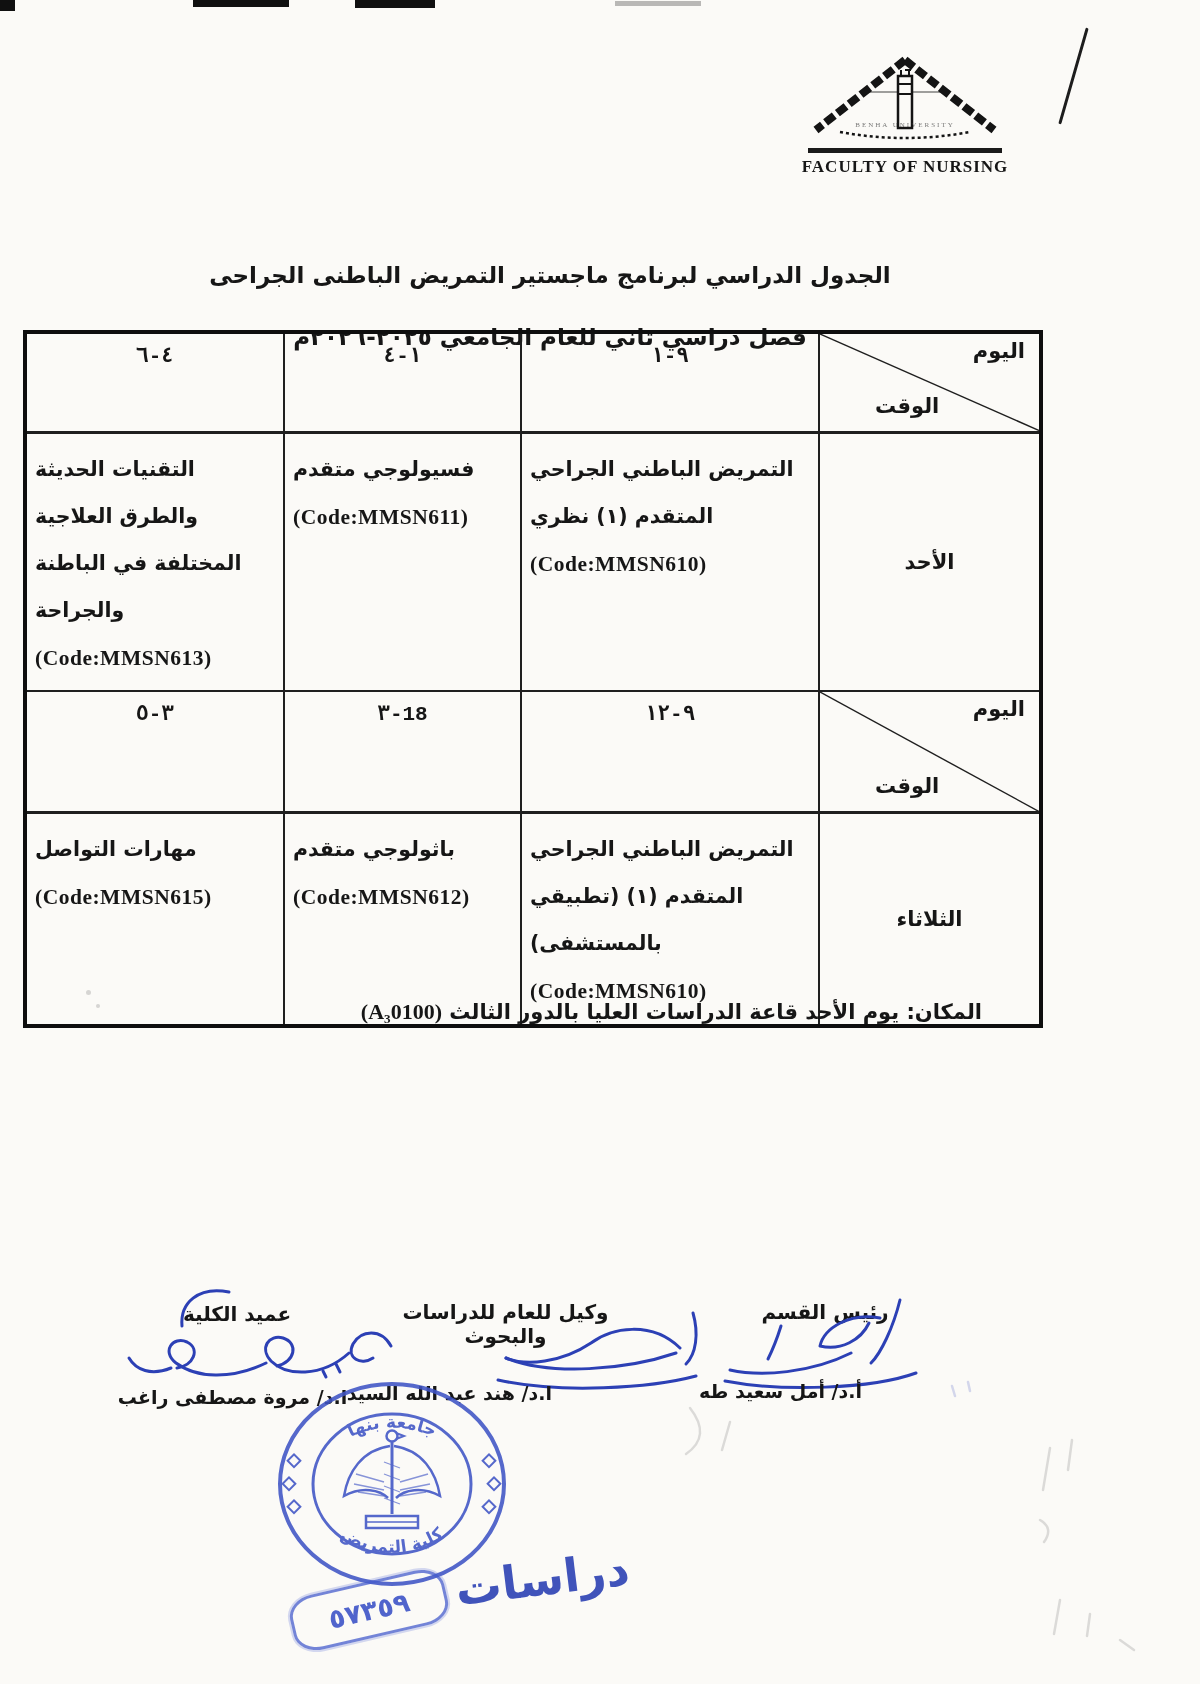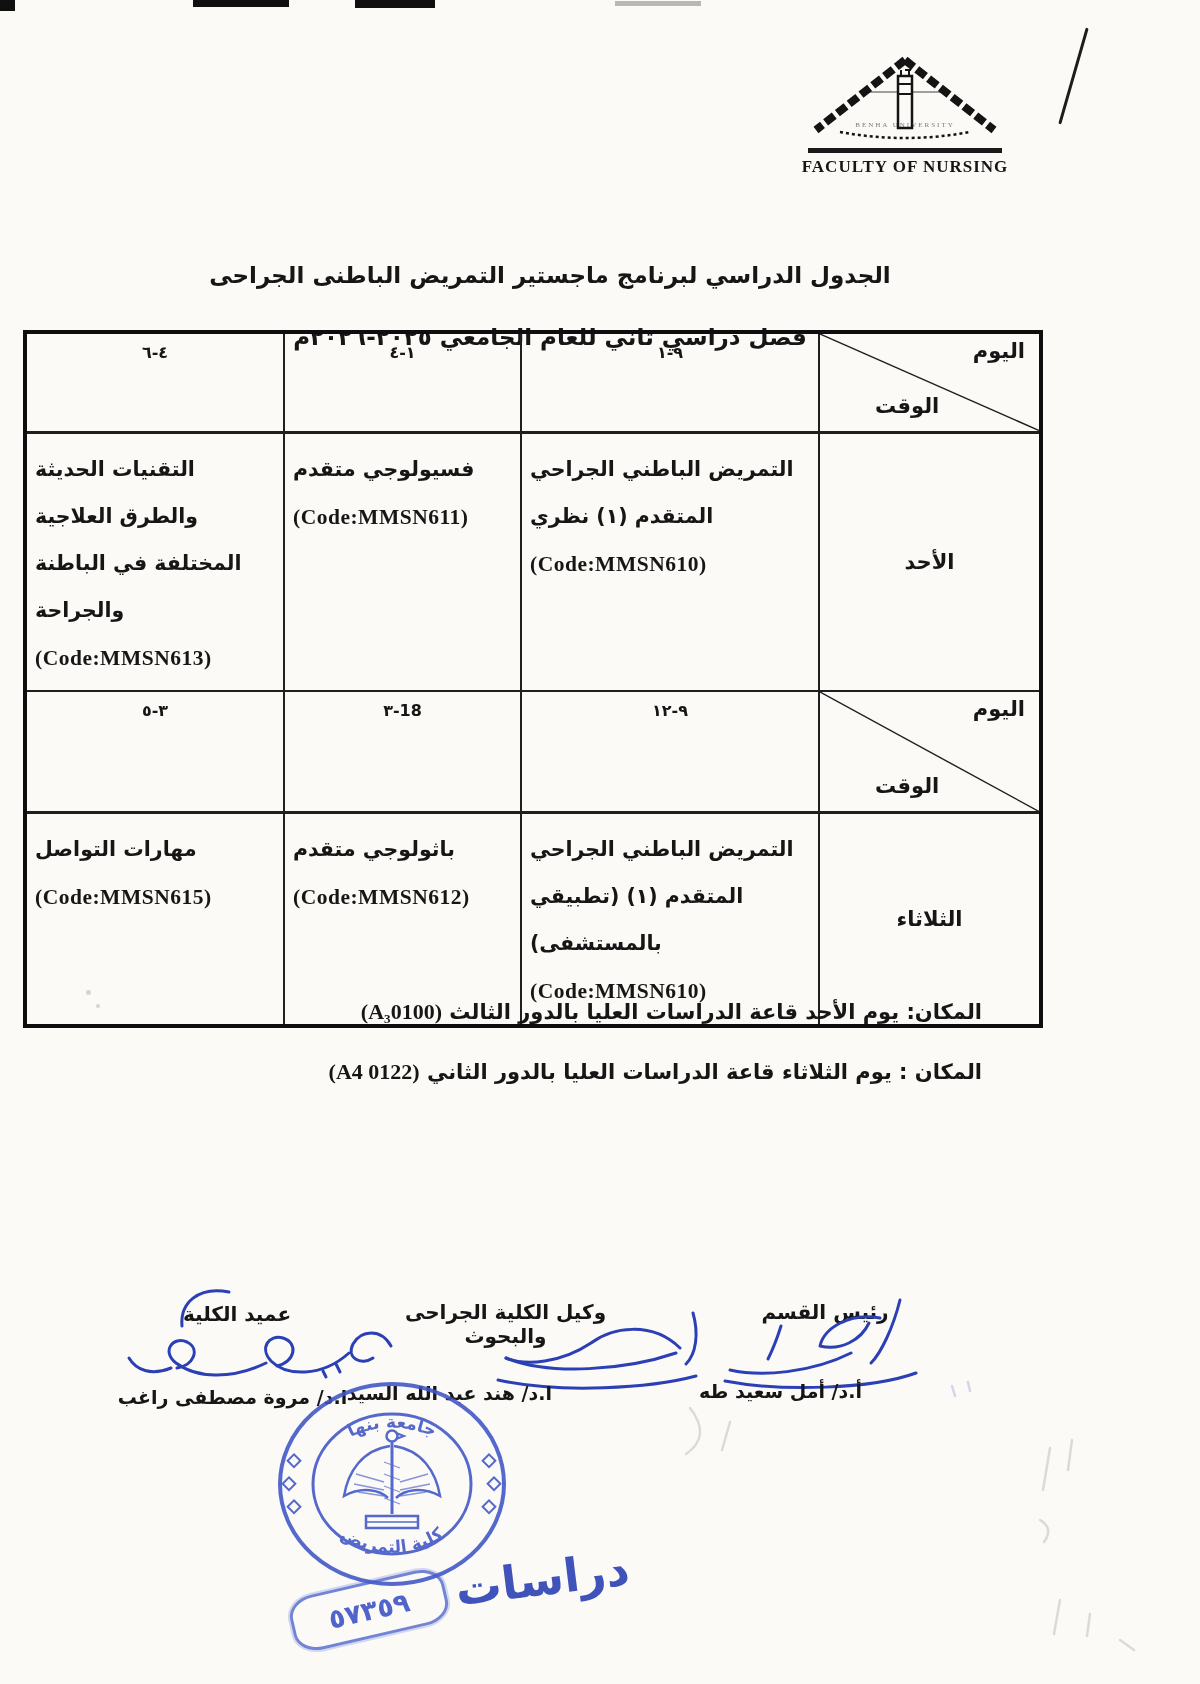--- a/index.html
+++ b/index.html
@@ -17,21 +17,21 @@
   .logo-rule{height:5px;background:#1a1a1a;margin:2px 10px 4px;}
   .logo-ar{font-size:27px;font-weight:bold;letter-spacing:1px;direction:rtl;}
   .logo-en{font-family:"Liberation Serif",serif;font-size:17px;font-weight:600;letter-spacing:1px;margin-top:0;}
   
   .title-line{left:110px;width:880px;text-align:center;direction:rtl;font-weight:bold;font-size:23px;margin-top:48px;}
   
   table.sched{position:absolute;left:23px;top:330px;width:1016px;border-collapse:collapse;table-layout:fixed;
     border:4px solid #0e0e0e;direction:rtl;}
   table.sched td{border:2px solid #1f1f1f;overflow:hidden;}
   tr.hdr td{border-bottom-width:3px;}
-  td.timecell{vertical-align:top;text-align:center;padding-top:9px;font-size:16px;font-weight:bold;}
+  td.timecell{vertical-align:top;text-align:center;padding-top:9px;font-size:21px;font-weight:bold;font-family:Liberation Mono, monospace;}
   td.daycell{vertical-align:middle;text-align:center;font-size:21px;font-weight:bold;}
   td.course{vertical-align:top;text-align:left;padding:12px 8px 6px;font-size:20.5px;font-weight:bold;line-height:2.3;}
   .code{display:block;font-family:"Liberation Serif",serif;font-size:21.5px;letter-spacing:.5px;direction:ltr;}
   td.corner{position:relative;padding:0;}
   td.corner svg{position:absolute;left:0;top:0;width:100%;height:100%;}
   .corner-day{position:absolute;top:5px;right:14px;font-size:21px;font-weight:bold;}
   .corner-time{position:absolute;bottom:13px;left:20px;font-size:21px;font-weight:bold;margin-left:35px;}
   
   .notes{right:218px;top:994px;width:680px;direction:rtl;text-align:right;}
   .note{font-size:21px;font-weight:bold;margin-bottom:24px;line-height:1.6;}
@@ -143,31 +143,27 @@
     </td>
   </tr>
 </tbody>
   </table>
 
 <div class="abs notes">
   <div class="note">
     <span>المكان:  يوم الأحد  قاعة الدراسات العليا بالدور الثالث</span>
     <span class="room">(A₃0100)</span>
   </div>
-  <div class="note">
-    <span>المكان : يوم الثلاثاء قاعة الدراسات العليا بالدور الثاني</span>
-    <span class="room">(A4 0122)</span>
-  </div>
 </div>
 
 <div class="abs faint" style="left:86px;top:990px;width:5px;height:5px;background:#777;border-radius:50%;"></div>
 <div class="abs faint" style="left:96px;top:1004px;width:4px;height:4px;background:#777;border-radius:50%;"></div>
 
 <div class="abs sig-role" style="left:760px;top:1300px;width:130px;">رئيس القسم</div>
-<div class="abs sig-role" style="left:368px;top:1300px;width:275px;">وكيل الكلية الجراحى والبحوث</div>
+<div class="abs sig-role" style="left:368px;top:1300px;width:275px;">وكيل للعام للدراسات والبحوث</div>
 <div class="abs sig-role" style="left:178px;top:1302px;width:118px;">عميد الكلية</div>
 
 <svg class="abs" style="left:80px;top:1258px;" width="880" height="155" viewBox="0 0 880 155">
   <g class="ink" stroke-width="3">
     <path d="M 820 42 C 813 70 801 95 791 105"></path>
     <path d="M 800 60 C 770 54 744 70 740 88 C 761 93 781 82 789 65"></path>
     <path d="M 771 95 C 731 115 681 119 650 112"></path>
     <path d="M 645 123 C 702 134 792 131 836 115"></path>
     <path d="M 701 68 C 696 84 691 95 688 101"></path>
   </g>

